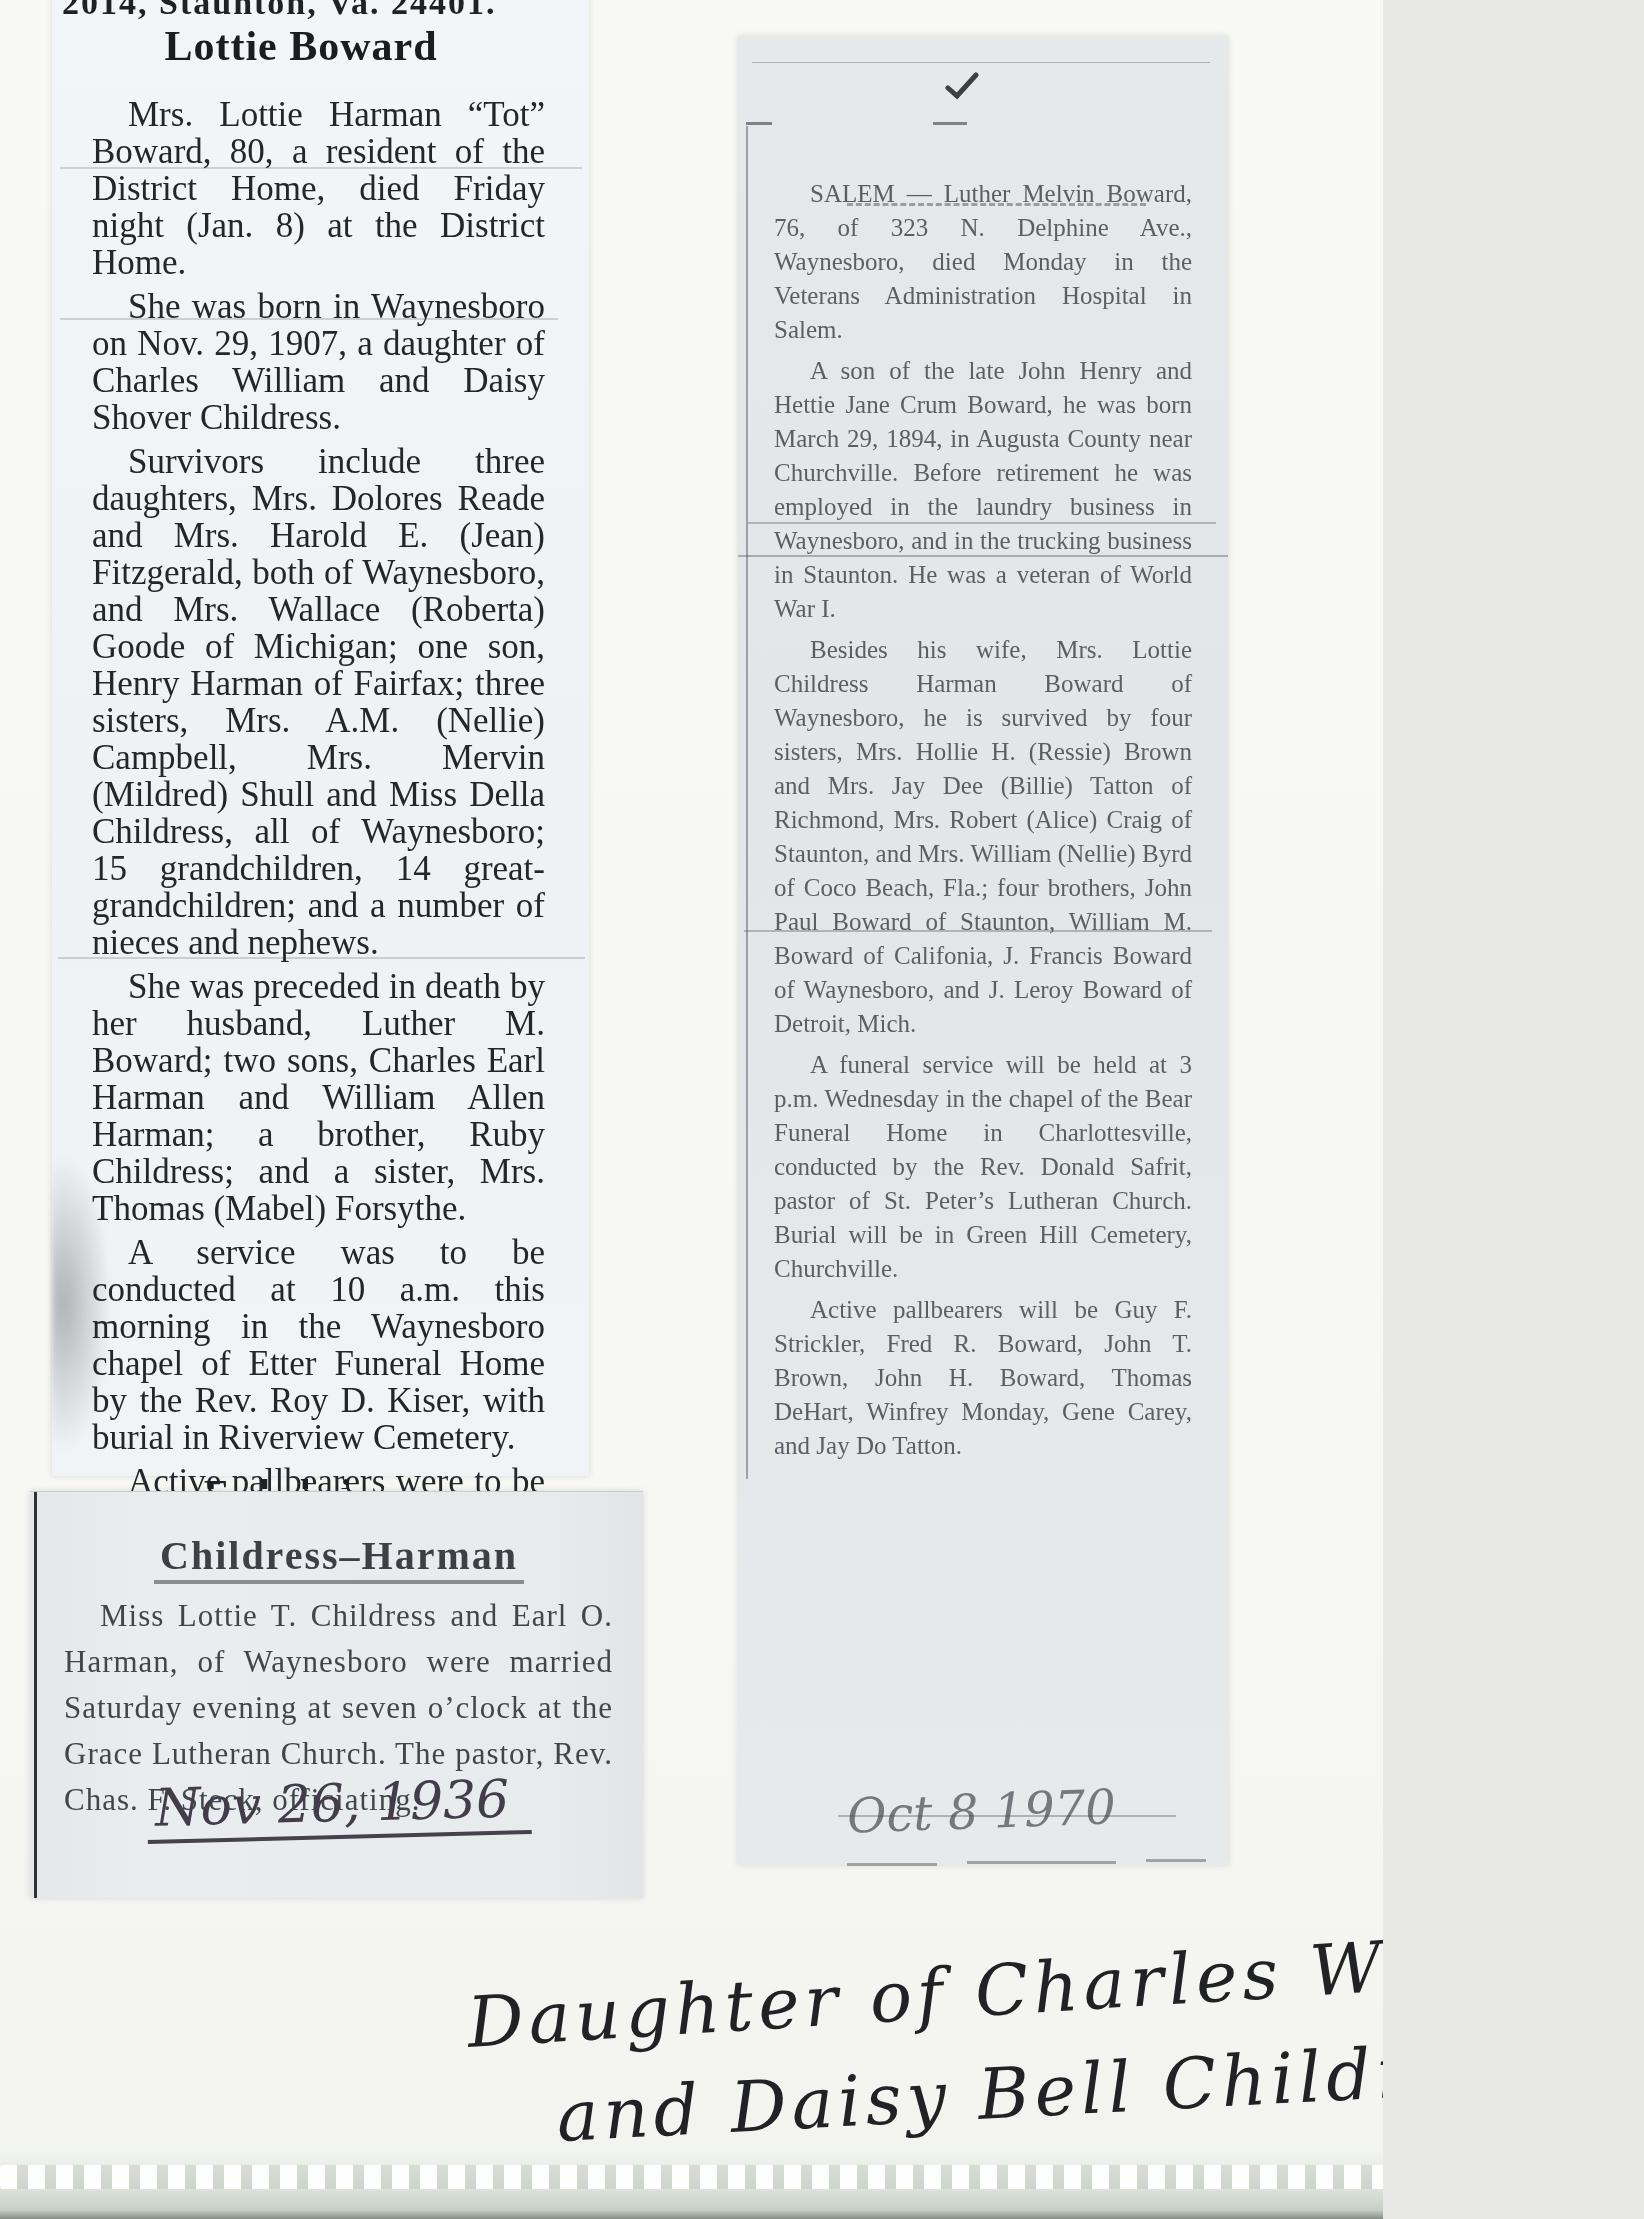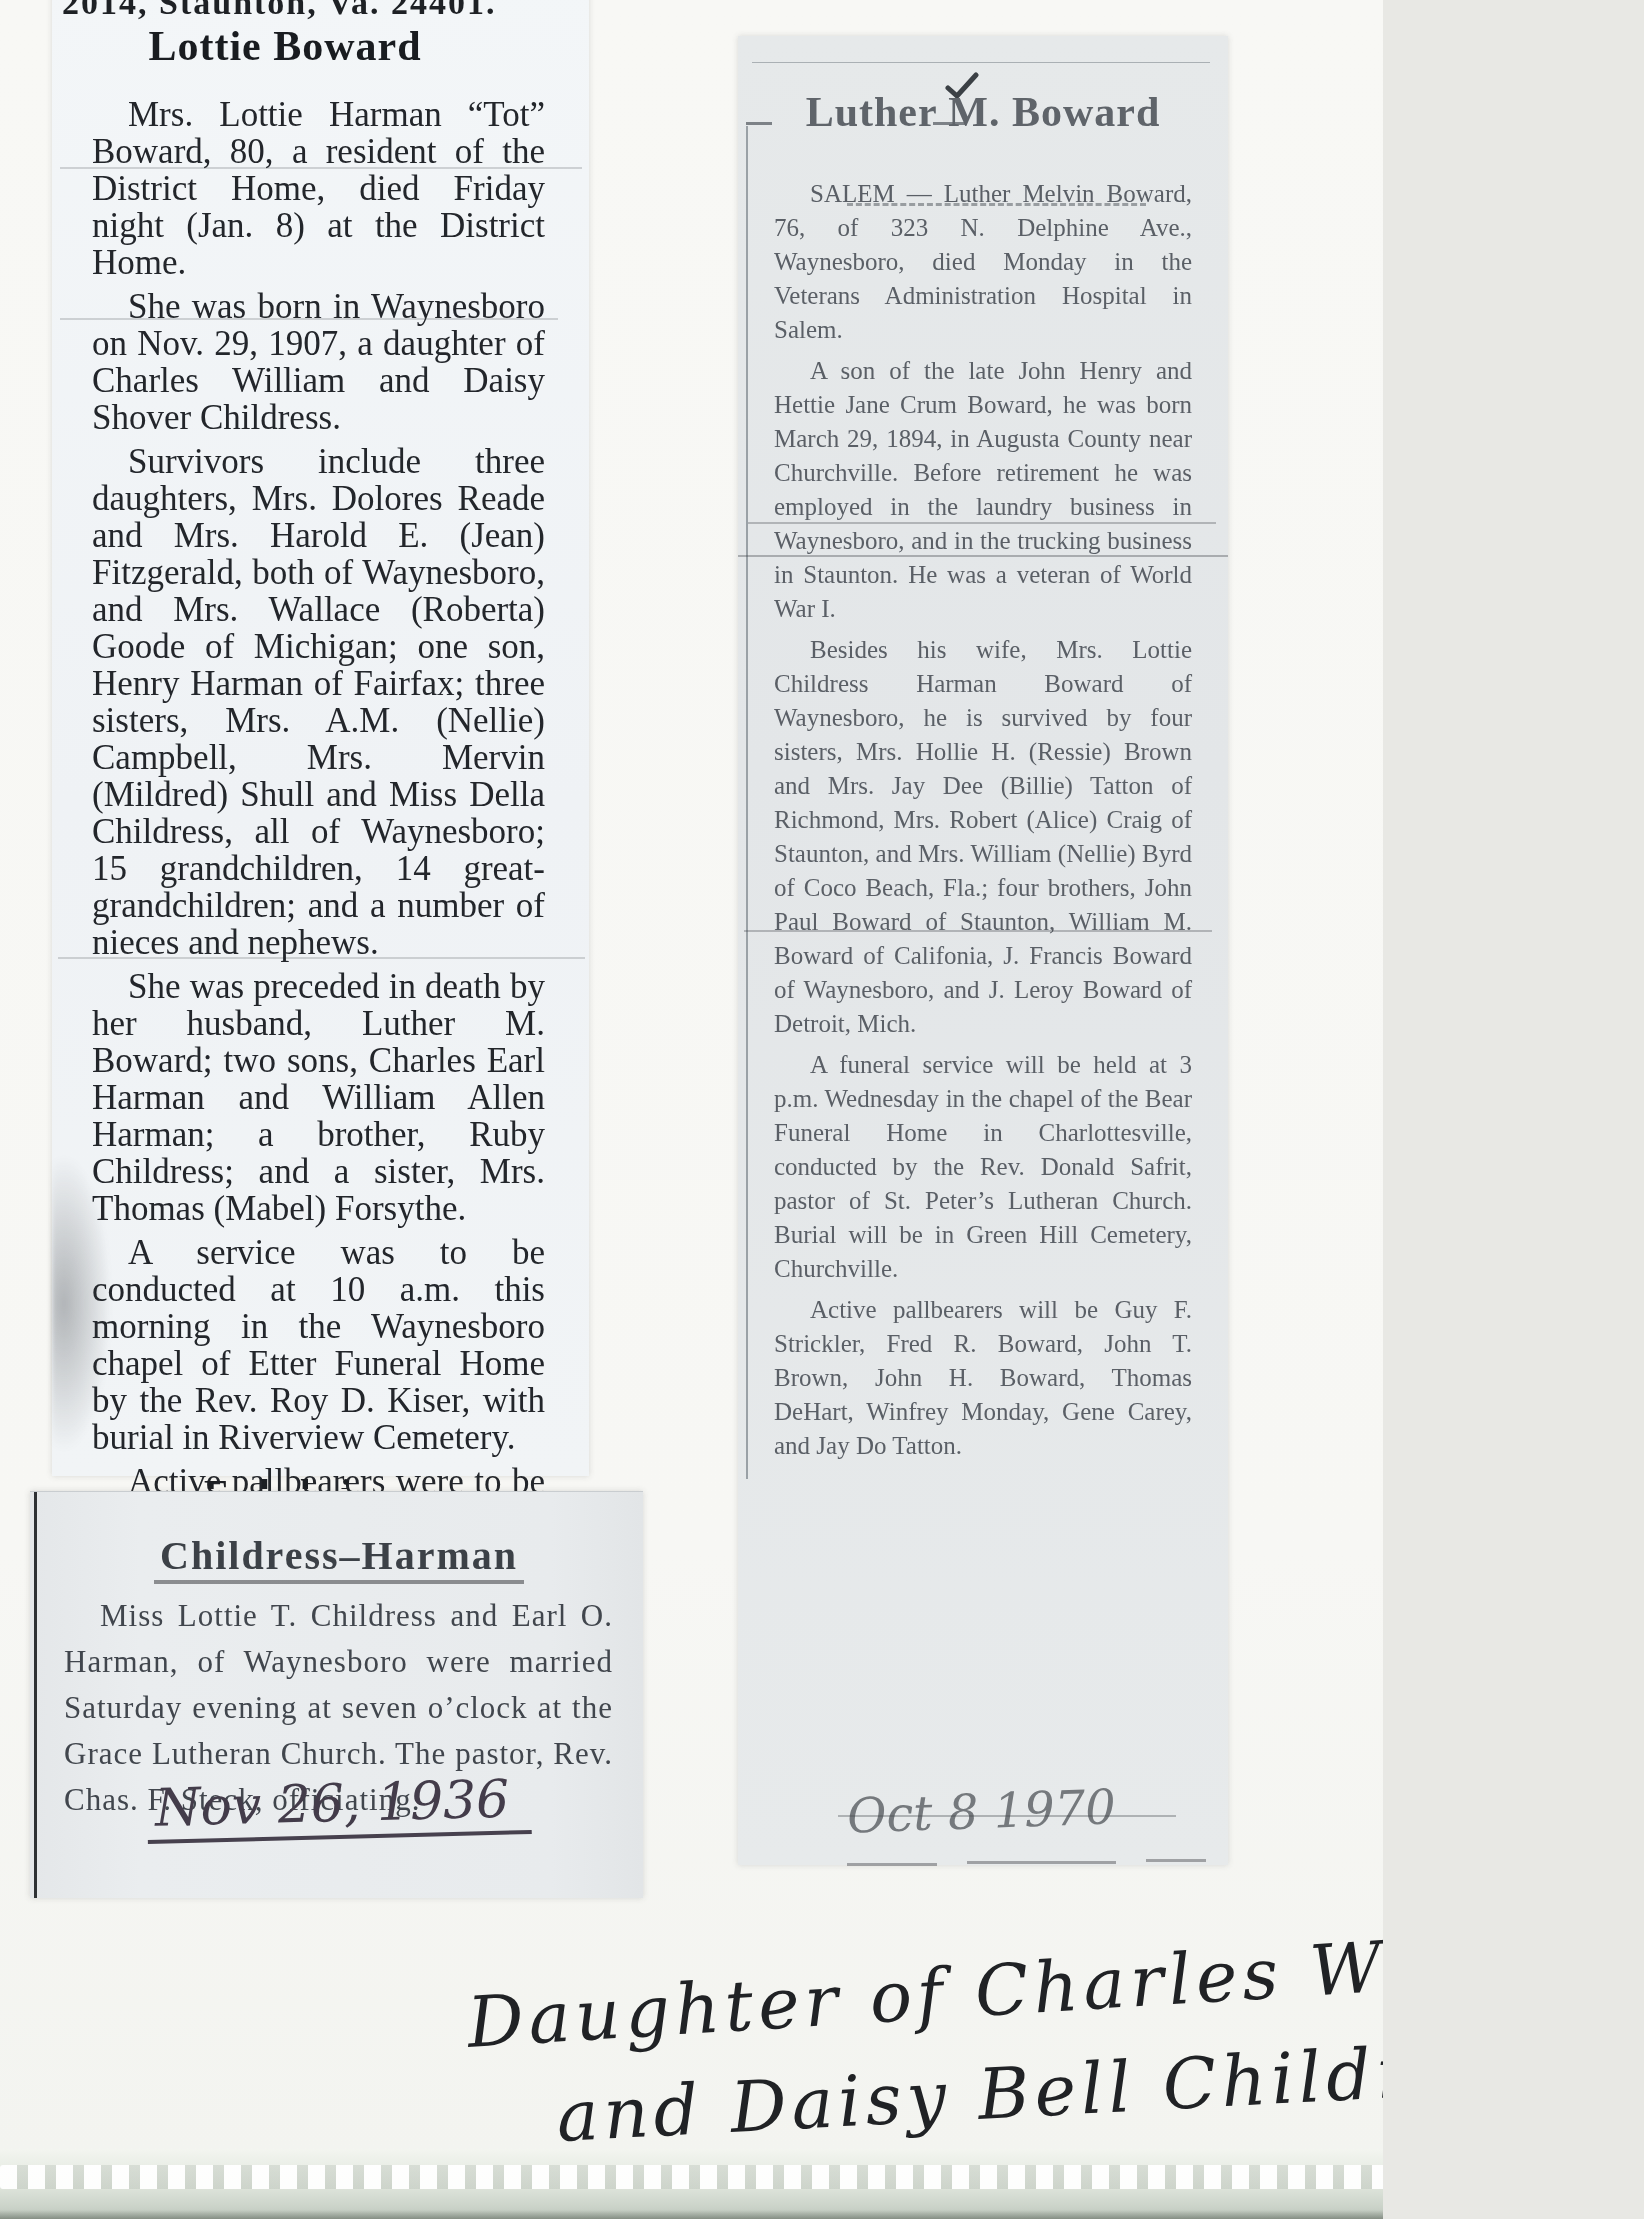--- a/index.html
+++ b/index.html
@@ -26,21 +26,21 @@
     background:linear-gradient(180deg,#e6e9ea 0%,#e3e6e8 40%,#e7eaeb 100%);
   }
   
   .cutline{
     position:absolute;left:62px;top:-16px;width:517px;
     font-size:34px;font-weight:bold;letter-spacing:2px;color:#1e2125;
     white-space:nowrap;
   }
   .headline{font-weight:bold;text-align:center;}
   #lottie-headline{
-    position:absolute;left:36px;top:22px;width:498px;
+    position:absolute;left:52px;top:22px;width:498px;
     font-size:42px;letter-spacing:1px;color:#191c20;
   }
   #luther-headline{
     position:absolute;left:36px;top:52px;width:418px;
     font-size:42px;letter-spacing:1px;color:#5f646a;text-align:center;
   }
   #wedding-headline{
     position:absolute;left:60px;top:40px;width:498px;
     font-size:40px;letter-spacing:2px;color:#3c4147;text-align:center;
   }
@@ -172,21 +172,20 @@
     <div class="rule" style="left:14px;top:26px;width:458px;height:1px;background:#aab0b4;"></div>
     <div class="rule" style="left:8px;top:90px;width:2px;height:1353px;background:#9aa1a6;"></div>
 
     <svg id="check-icon" width="34" height="28" viewBox="0 0 34 28">
       <path d="M3 16 L12 24 L31 3" fill="none" stroke="#3b4045" stroke-width="5" stroke-linecap="round"></path>
     </svg>
 
     <div class="dash" style="left:8px;top:86px;width:26px;"></div>
     <div class="dash" style="left:195px;top:86px;width:34px;"></div>
 
-    <div class="headline" id="luther-headline">Luther M. Boward</div>
     <div id="luther-headline-underline"></div>
 
     <div class="body-col" id="luther-body">
       <p class="np">SALEM — Luther Melvin Boward, 76, of 323 N. Delphine Ave., Waynesboro, died Monday in the Veterans Administration Hospital in Salem.</p>
       <p class="np">A son of the late John Henry and Hettie Jane Crum Boward, he was born March 29, 1894, in Augusta County near Churchville. Before retirement he was employed in the laundry business in Waynesboro, and in the trucking business in Staunton. He was a veteran of World War I.</p>
       <p class="np">Besides his wife, Mrs. Lottie Childress Harman Boward of Waynesboro, he is survived by four sisters, Mrs. Hollie H. (Ressie) Brown and Mrs. Jay Dee (Billie) Tatton of Richmond, Mrs. Robert (Alice) Craig of Staunton, and Mrs. William (Nellie) Byrd of Coco Beach, Fla.; four brothers, John Paul Boward of Staunton, William M. Boward of Califonia, J. Francis Boward of Waynesboro, and J. Leroy Boward of Detroit, Mich.</p>
       <p class="np">A funeral service will be held at 3 p.m. Wednesday in the chapel of the Bear Funeral Home in Charlottesville, conducted by the Rev. Donald Safrit, pastor of St. Peter’s Lutheran Church. Burial will be in Green Hill Cemetery, Churchville.</p>
       <p class="np">Active pallbearers will be Guy F. Strickler, Fred R. Boward, John T. Brown, John H. Boward, Thomas DeHart, Winfrey Monday, Gene Carey, and Jay Do Tatton.</p>
     </div>
 

